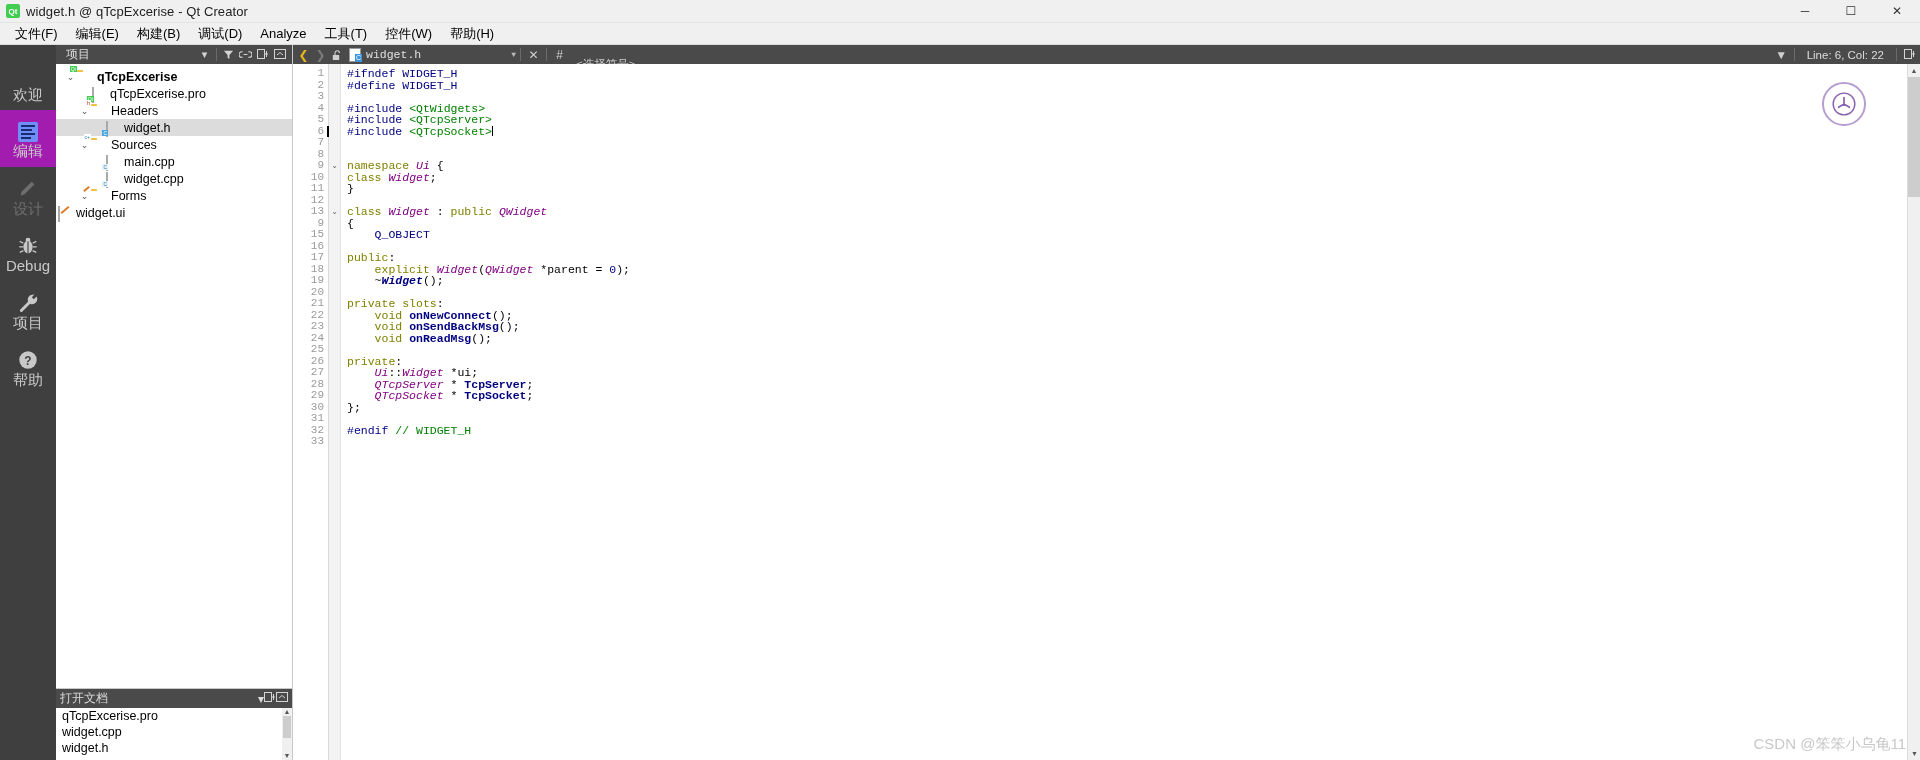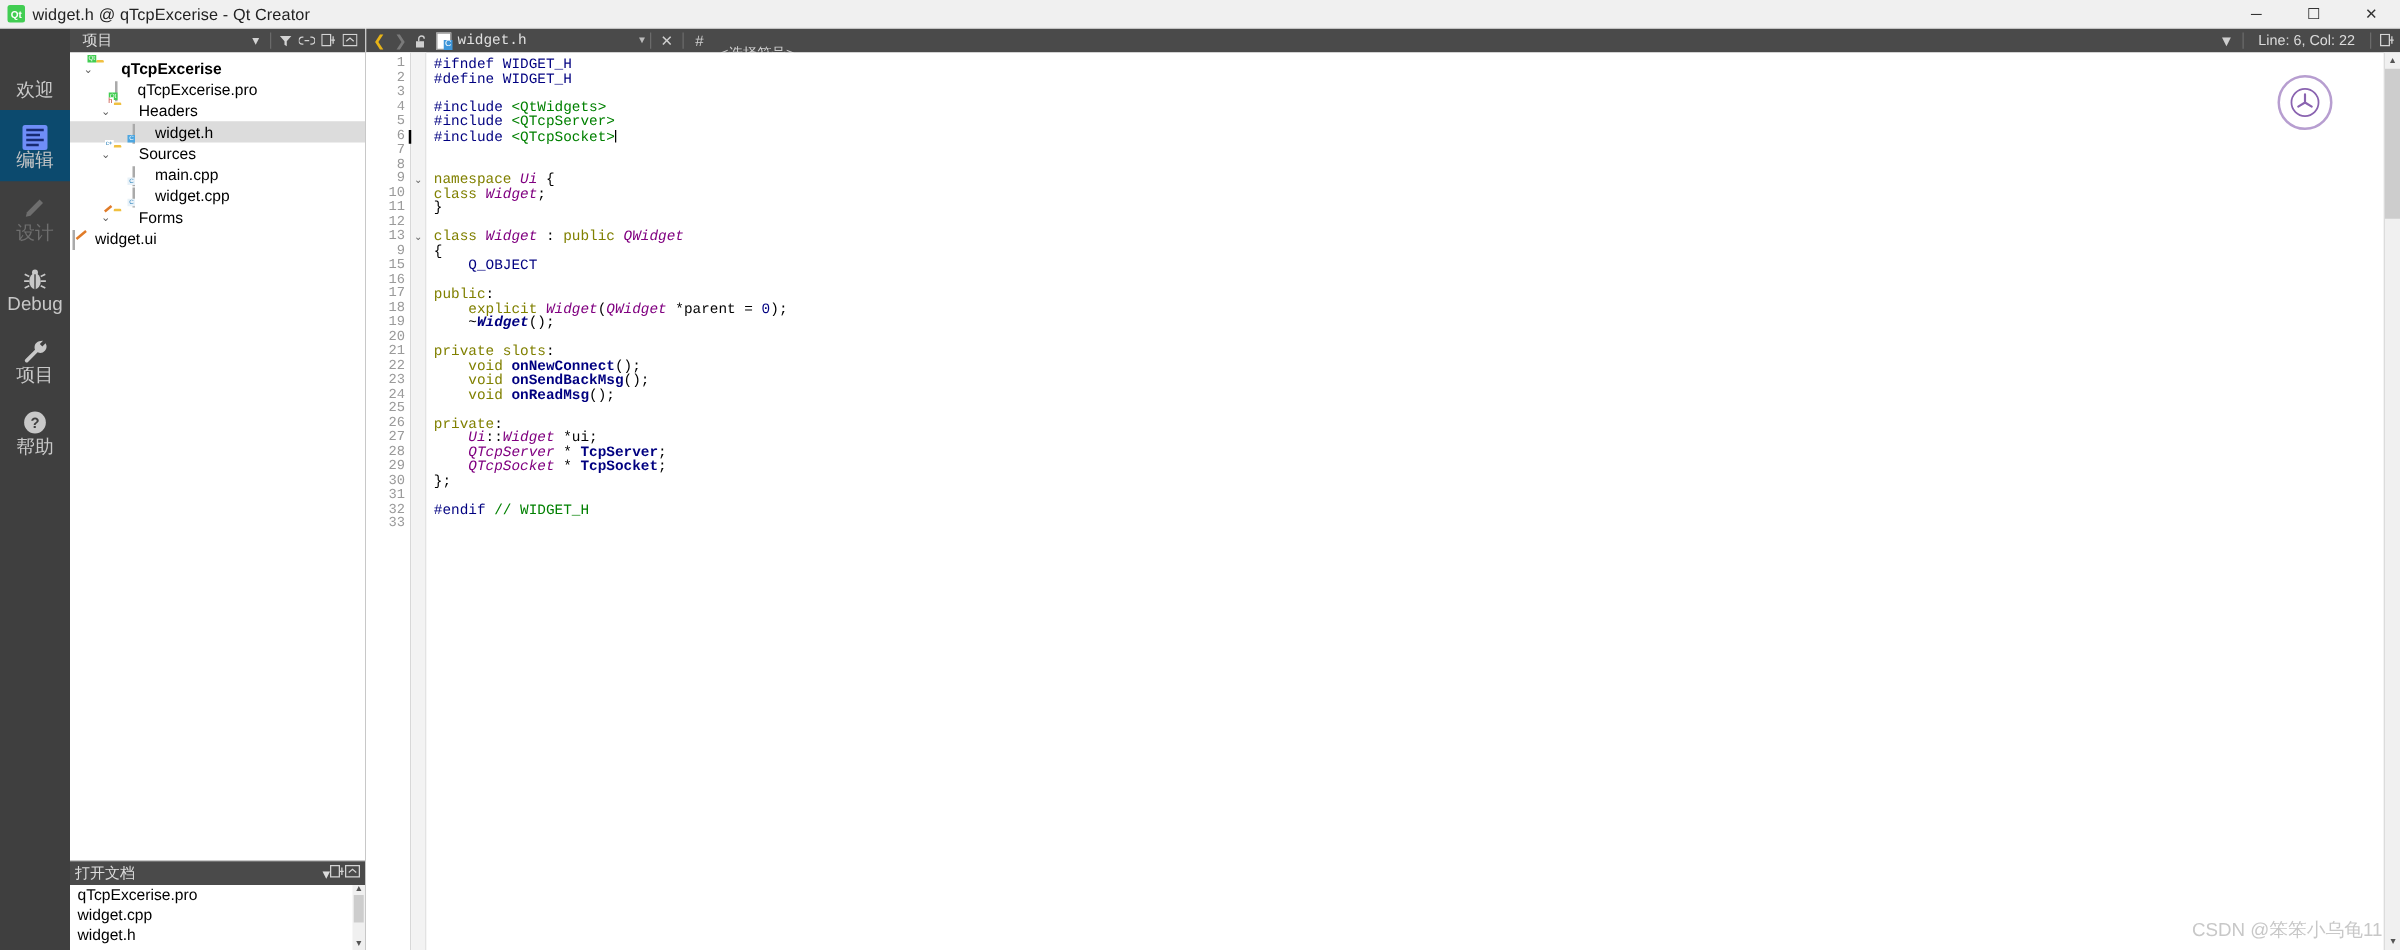--- a/index.html
+++ b/index.html
@@ -46,21 +46,21 @@
   
   .modebar {
     width:56px; background:#3f3f3f; flex:0 0 56px;
     display:flex; flex-direction:column; align-items:center;
     padding-top:8px;
   }
   .mode {
     width:56px; height:57px; display:flex; flex-direction:column;
     align-items:center; justify-content:center; gap:3px; color:#c8c8c8;
   }
-  .mode.active { background:#0c4a6e; }
+  .mode.active { background:#a21caf; }
   .mode .mlabel { font-size:15px; line-height:11px; font-family:"Liberation Sans",sans-serif; }
   .mode.dim { color:#6e6e6e; }
   .mode .gicon { width:22px; height:22px; display:block; }
 
   
   .ic-grid { display:grid; grid-template-columns:repeat(3,5px); grid-template-rows:repeat(3,5px); gap:2px; }
   .ic-grid i { background:#c8c8c8; display:block; }
   .ic-edit {
     width:20px; height:20px; background:#6f8ef8; border-radius:2px;
     display:flex; flex-direction:column; justify-content:center; gap:2px; padding:3px;
@@ -201,20 +201,30 @@
   <div class="titlebar">
     <div class="qt-logo">Qt</div>
     <div class="title">widget.h @ qTcpExcerise - Qt Creator</div>
     <div class="wbtns">
       <div class="wbtn">─</div>
       <div class="wbtn">☐</div>
       <div class="wbtn close">✕</div>
     </div>
   </div>
 
+  <div class="menubar">
+    <div class="mi">文件(F)</div>
+    <div class="mi">编辑(E)</div>
+    <div class="mi">构建(B)</div>
+    <div class="mi">调试(D)</div>
+    <div class="mi">Analyze</div>
+    <div class="mi">工具(T)</div>
+    <div class="mi">控件(W)</div>
+    <div class="mi">帮助(H)</div>
+  </div>
 
   <div class="bodyrow">
 
     <div class="modebar">
 
       <div class="mode">
         <span class="gicon ic-grid">
             <i></i>
             <i></i>
             <i></i>

